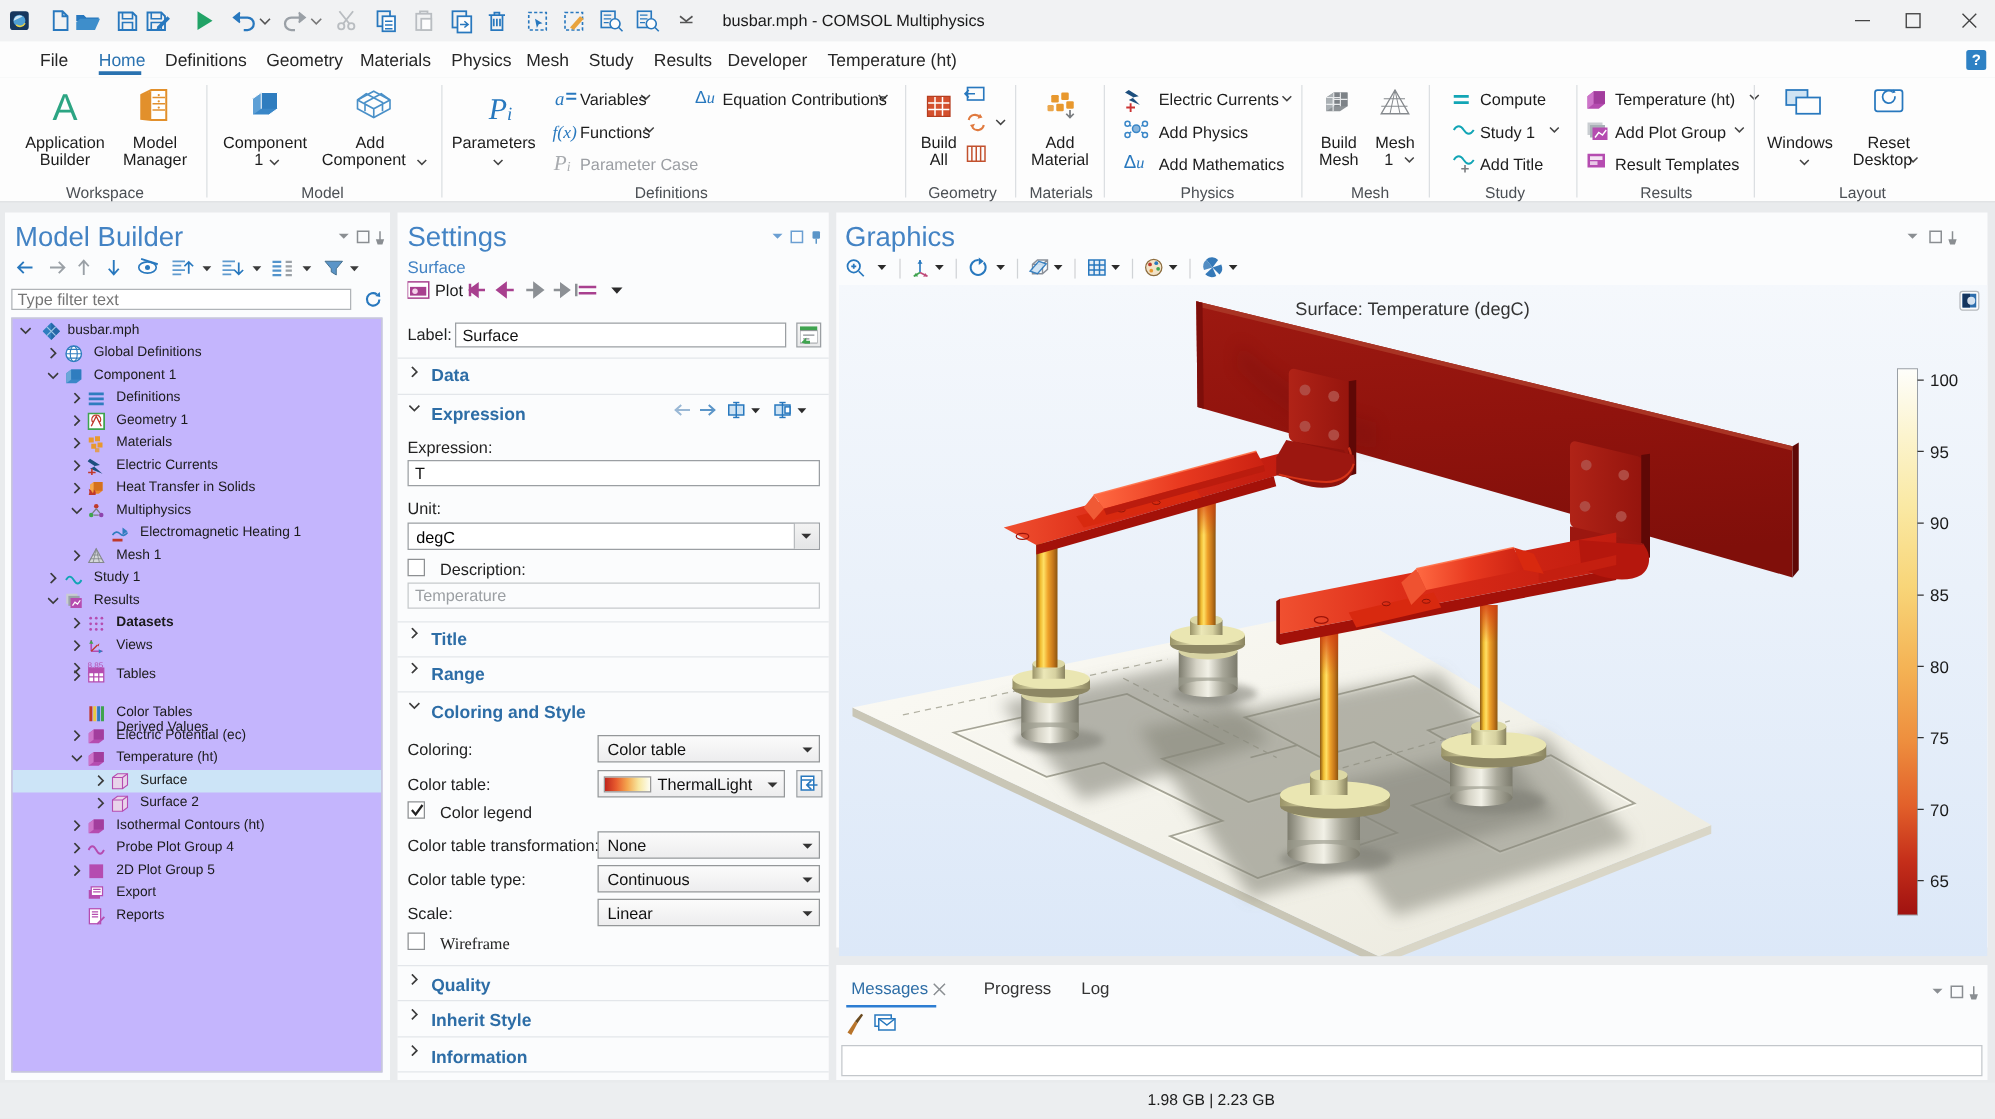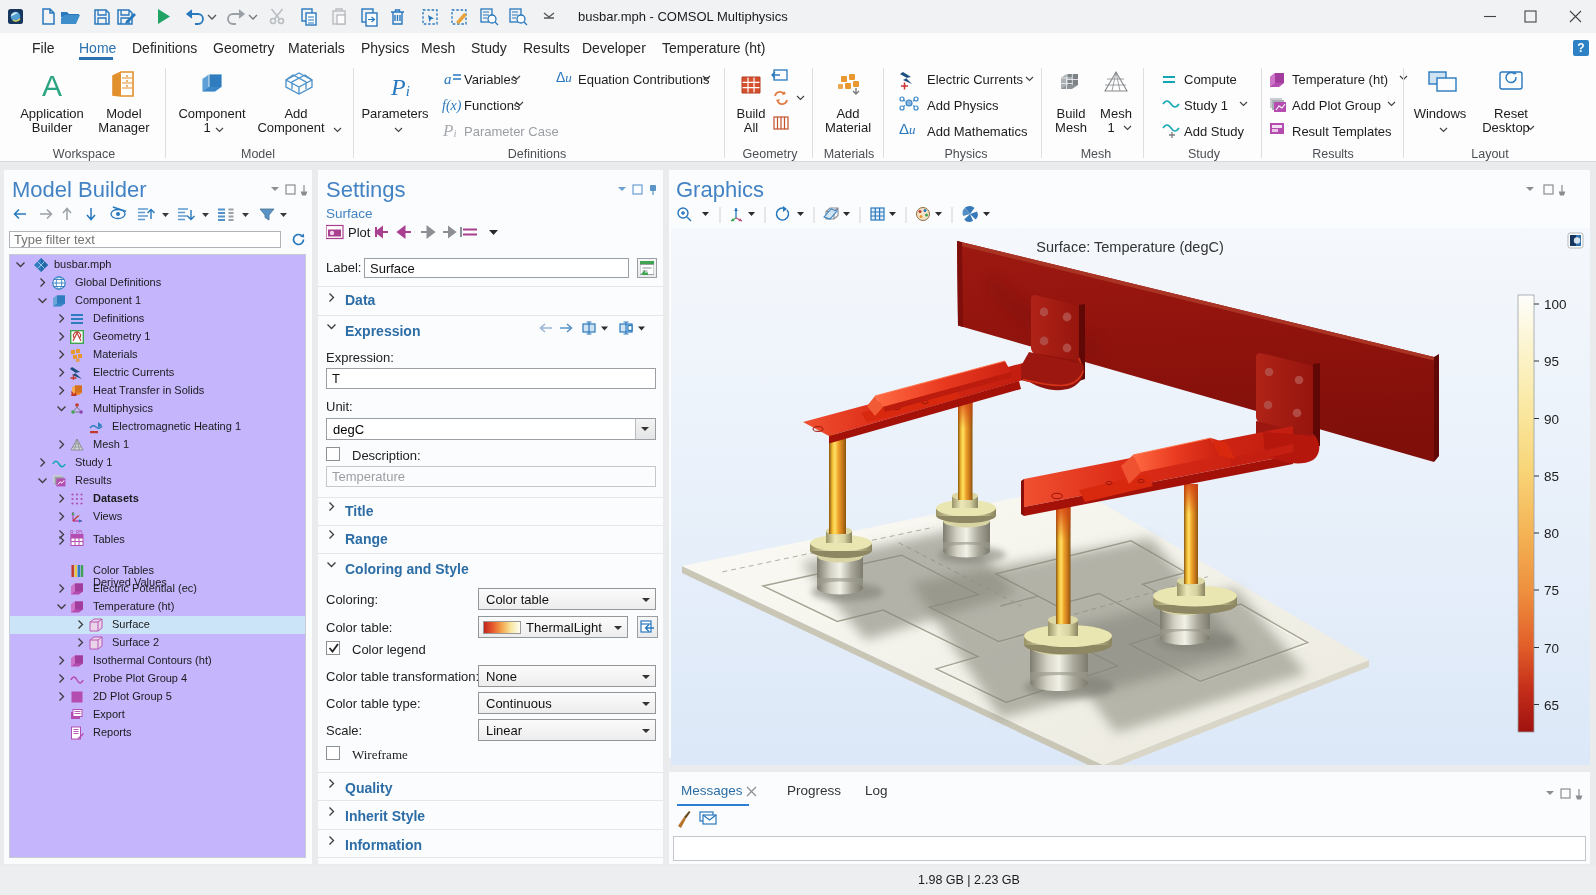--- a/index.html
+++ b/index.html
@@ -297,21 +297,21 @@
 
 <div class="rowtxt" style="left:464px;top:10px;">Variables</div>
 <div class="rowtxt" style="left:464px;top:36px;">Functions</div>
 <div class="rowtxt graytxt" style="left:464px;top:62px;">Parameter Case</div>
 <div class="rowtxt" style="left:578px;top:10px;">Equation Contributions</div>
 <div class="rowtxt" style="left:927px;top:10px;">Electric Currents</div>
 <div class="rowtxt" style="left:927px;top:36px;">Add Physics</div>
 <div class="rowtxt" style="left:927px;top:62px;">Add Mathematics</div>
 <div class="rowtxt" style="left:1184px;top:10px;">Compute</div>
 <div class="rowtxt" style="left:1184px;top:36px;">Study 1</div>
-<div class="rowtxt" style="left:1184px;top:62px;">Add Study</div>
+<div class="rowtxt" style="left:1184px;top:62px;">Add Title</div>
 <div class="rowtxt" style="left:1292px;top:10px;">Temperature (ht)</div>
 <div class="rowtxt" style="left:1292px;top:36px;">Add Plot Group</div>
 <div class="rowtxt" style="left:1292px;top:62px;">Result Templates</div>
 
 <span class="rsep" style="left:165px;"></span>
 <span class="rsep" style="left:353px;"></span>
 <span class="rsep" style="left:724px;"></span>
 <span class="rsep" style="left:812px;"></span>
 <span class="rsep" style="left:883px;"></span>
 <span class="rsep" style="left:1041px;"></span>

